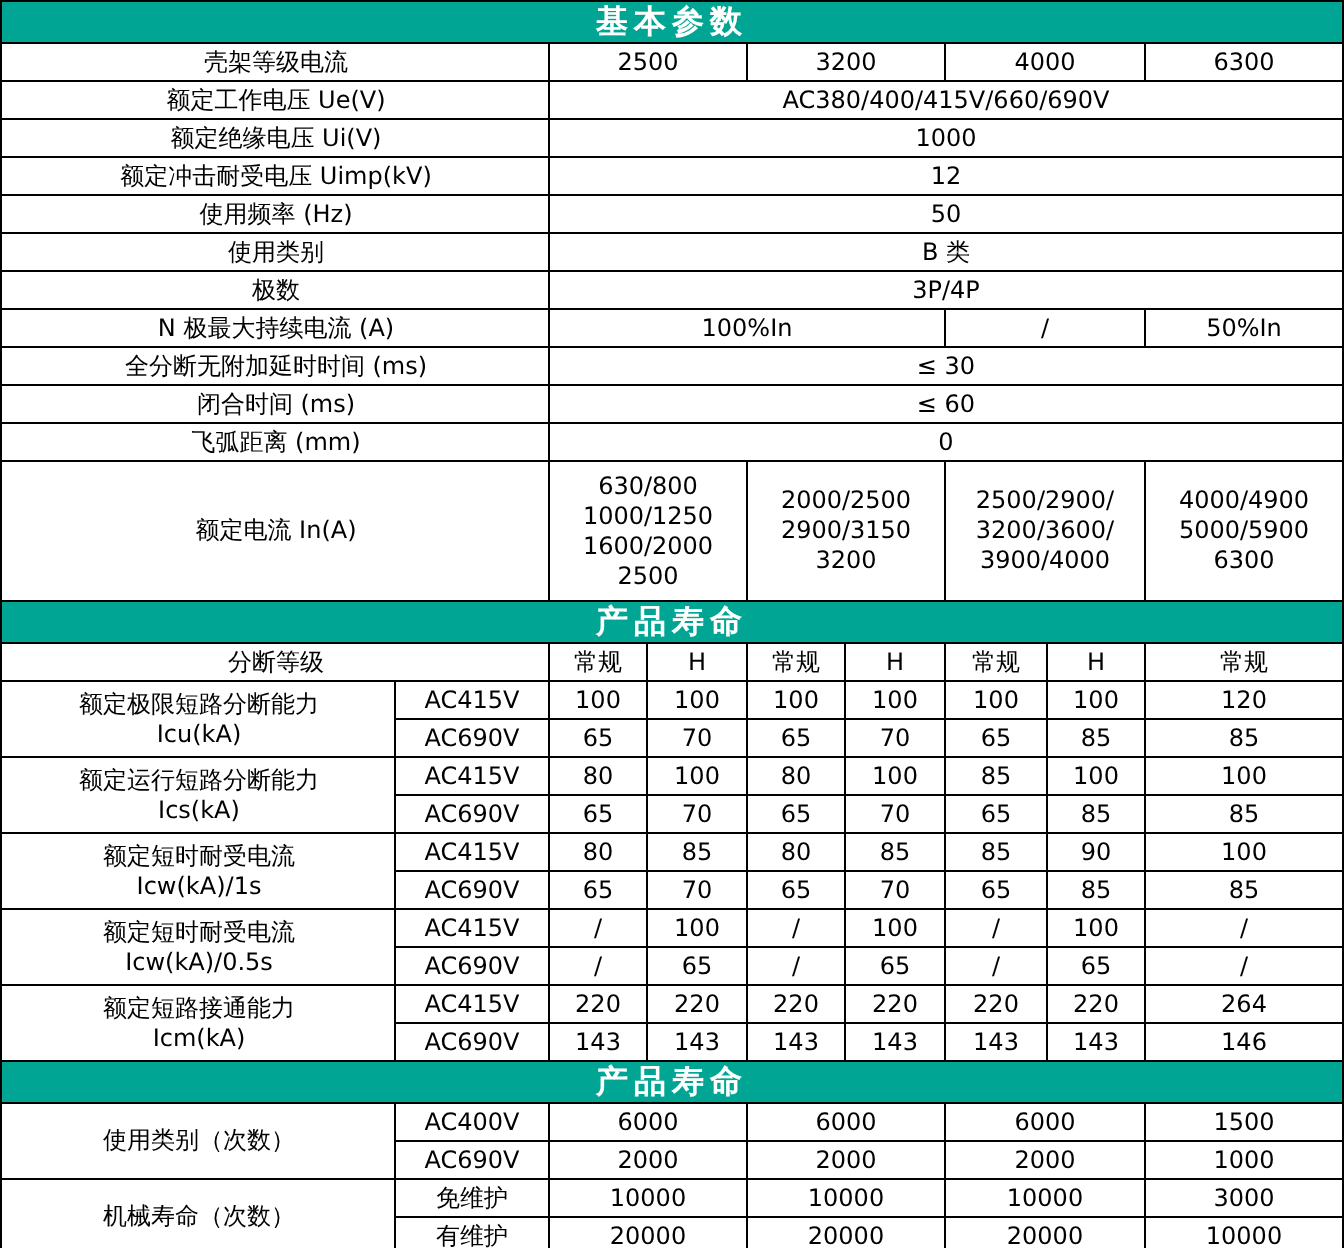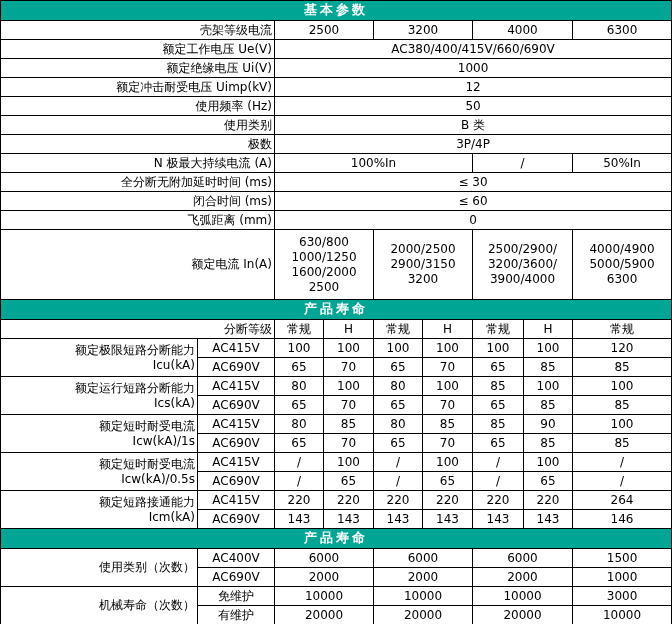--- a/index.html
+++ b/index.html
@@ -1,21 +1,21 @@
 <!DOCTYPE html>
 <html><head>
 <meta charset="utf-8">
 <style>
   html,body{margin:0;padding:0;background:#fff;}
   body{width:672px;font-family:"DejaVu Sans","Liberation Sans",sans-serif;}
   table{border-collapse:collapse;table-layout:fixed;width:672px;font-size:12px;color:#000;}
   td{border:1px solid #000;padding:0 2px;text-align:center;vertical-align:middle;
      white-space:pre-line;line-height:1.25;overflow:hidden;}
-  td.label{text-align:right;padding-left:3px;}
-  td.sec{background:#00A693;color:#fff;font-size:13px;font-weight:bold;letter-spacing:3px;}
+  td.label{text-align:center;padding-left:3px;}
+  td.sec{background:#00A693;color:#fff;font-size:16px;font-weight:bold;letter-spacing:3px;}
   tr{height:19px;}
   tr.sec-row{height:20px;}
   tr.tall{height:70px;}
 </style>
 </head>
 <body>
 
 <table>
   <colgroup>
     <col style="width:197px">

